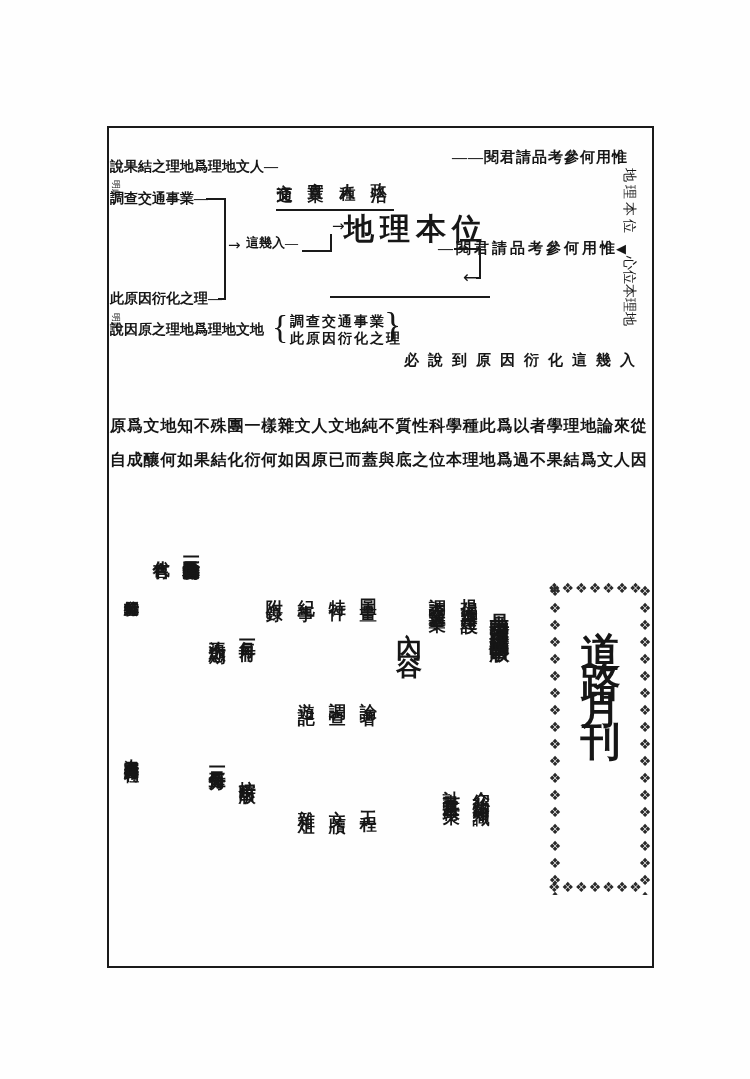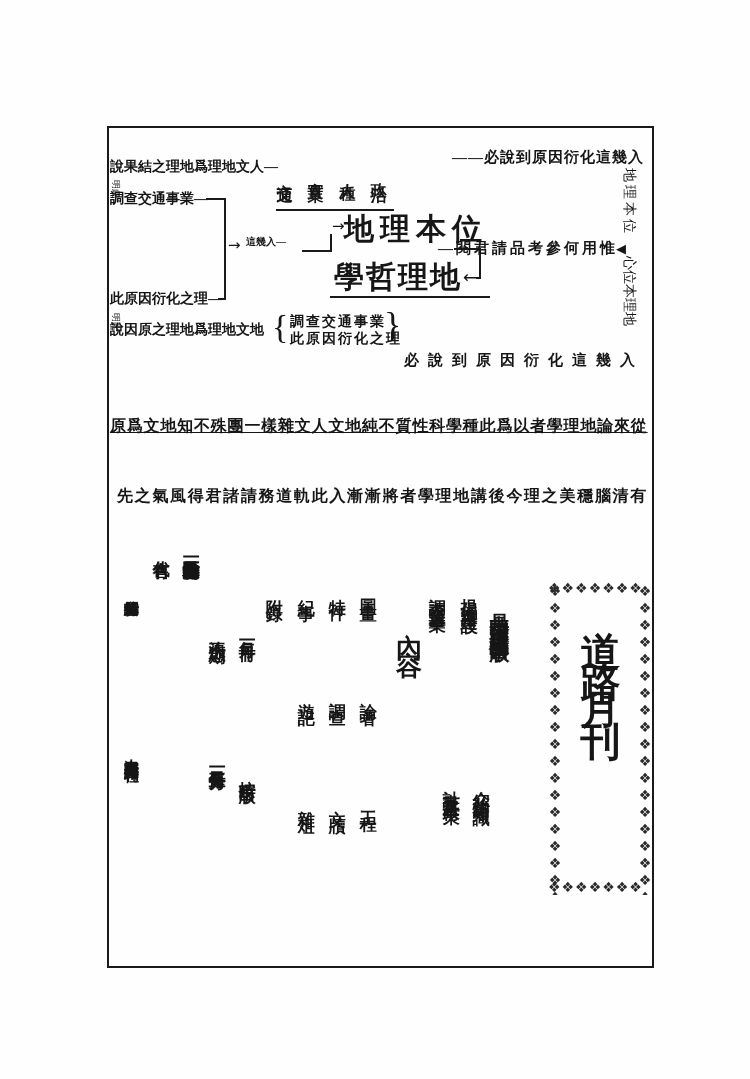--- a/index.html
+++ b/index.html
@@ -22,61 +22,60 @@
 
   <div class="box" style="left:107px;top:126px;width:543px;height:838px;"></div>
 
 
   <div class="abs v b" style="left:276px;top:170px;font-size:16px;letter-spacing:4px;">交通</div>
   <div class="abs v b" style="left:307px;top:170px;font-size:16px;letter-spacing:4px;">實業</div>
   <div class="abs v b" style="left:339px;top:170px;font-size:16px;letter-spacing:4px;">人種</div>
   <div class="abs v b" style="left:370px;top:170px;font-size:16px;letter-spacing:4px;">政治</div>
   <div class="line" style="left:276px;top:209px;width:118px;height:2px;"></div>
 
-  <div class="abs b" style="left:452px;top:149px;font-size:15px;letter-spacing:1px;">——必說到原因衍化這幾入</div>
+  <div class="abs b" style="left:452px;top:149px;font-size:15px;letter-spacing:1px;">——閱君請品考參何用惟</div>
 
   <div class="abs b" style="left:110px;top:159px;font-size:14px;">說果結之理地爲理地文人—</div>
   <div class="abs vs" style="left:110px;top:180px;font-size:9px;">明此</div>
   <div class="abs b" style="left:110px;top:191px;font-size:14px;">調查交通事業—</div>
   <div class="abs b" style="left:110px;top:291px;font-size:14px;">此原因衍化之理—</div>
   <div class="abs vs" style="left:110px;top:313px;font-size:9px;">明此</div>
   <div class="abs b" style="left:110px;top:322px;font-size:14px;">說因原之理地爲理地文地</div>
 
   <div class="line" style="left:206px;top:198px;width:20px;height:2px;"></div>
   <div class="line" style="left:224px;top:198px;width:2px;height:102px;"></div>
   <div class="line" style="left:218px;top:298px;width:8px;height:2px;"></div>
   <div class="abs arrow" style="left:228px;top:237px;font-size:15px;">→</div>
-  <div class="abs b" style="left:246px;top:236px;font-size:10px;">這幾入—</div>
+  <div class="abs b" style="left:246px;top:236px;font-size:13px;">這幾入—</div>
   <div class="line" style="left:302px;top:250px;width:28px;height:2px;"></div>
 
   <div class="line" style="left:330px;top:234px;width:2px;height:18px;"></div>
   <div class="abs arrow" style="left:332px;top:218px;font-size:15px;">→</div>
 
   <div class="abs b" style="left:344px;top:212px;font-size:30px;letter-spacing:6px;">地理本位</div>
-  <div class="abs b" style="left:334px;top:260px;font-size:30px;letter-spacing:2px;">學哲理地</div>
   <div class="abs arrow" style="left:463px;top:268px;font-size:17px;">←</div>
   <div class="line" style="left:476px;top:277px;width:5px;height:2px;"></div>
   <div class="line" style="left:479px;top:250px;width:2px;height:29px;"></div>
   <div class="line" style="left:454px;top:248px;width:27px;height:2px;"></div>
   <div class="line" style="left:330px;top:296px;width:160px;height:2px;"></div>
 
   <div class="abs b" style="left:438px;top:240px;font-size:15px;letter-spacing:3px;">—閱君請品考參何用惟</div>
   <div class="abs arrow" style="left:616px;top:242px;font-size:13px;">◀</div>
   <div class="abs vs" style="left:622px;top:168px;font-size:14px;letter-spacing:3px;">地理本位</div>
   <div class="abs vs" style="left:622px;top:256px;font-size:14px;letter-spacing:0px;">心位本理地</div>
 
   <div class="abs" style="left:272px;top:308px;font-size:34px;">{</div>
   <div class="abs b" style="left:290px;top:314px;font-size:14px;letter-spacing:2px;">調查交通事業</div>
   <div class="abs b" style="left:290px;top:331px;font-size:14px;letter-spacing:2px;">此原因衍化之理</div>
   <div class="abs" style="left:384px;top:306px;font-size:36px;">}</div>
   <div class="abs b" style="left:404px;top:320px;font-size:15px;letter-spacing:9px;margin-top:32px;">必說到原因衍化這幾入</div>
 
 
-  <div class="abs b" style="left:110px;top:417px;font-size:16px;letter-spacing:0.8px;text-decoration:underline;">原爲文地知不殊團一樣雜文人文地純不質性科學種此爲以者學理地論來從</div>
-  <div class="abs b" style="left:117px;top:487px;font-size:16px;letter-spacing:1.7px;">先之氣風得君諸請務道軌此入漸漸將者學理地講後今理之美穩腦清有</div>
+  <div class="abs b" style="left:110px;top:417px;font-size:16px;letter-spacing:0.8px;">原爲文地知不殊團一樣雜文人文地純不質性科學種此爲以者學理地論來從</div>
+  <div class="abs b" style="left:110px;top:451px;font-size:16px;letter-spacing:0.8px;">自成釀何如果結化衍何如因原已而蓋與底之位本理地爲過不果結爲文人因</div>
 
   <div class="orn" style="left:548px;top:581px;width:104px;height:16px;">❖❖❖❖❖❖❖</div>
   <div class="orn" style="left:548px;top:880px;width:104px;height:16px;">❖❖❖❖❖❖❖</div>
   <div class="orn v" style="left:546px;top:583px;width:16px;height:312px;">❖❖❖❖❖❖❖❖❖❖❖❖❖❖❖❖❖❖❖</div>
   <div class="orn v" style="left:636px;top:583px;width:16px;height:312px;">❖❖❖❖❖❖❖❖❖❖❖❖❖❖❖❖❖❖❖</div>
   <div class="abs v b" style="left:578px;top:600px;font-size:40px;letter-spacing:30px;">道路月刊</div>
 
   <div class="abs v b" style="left:489px;top:597px;font-size:20px;letter-spacing:2.5px;">是中華全國道路建設協會出版</div>
 
   <div class="abs v b" style="left:459px;top:585px;font-size:17px;letter-spacing:3.5px;">提倡道路建設</div>

